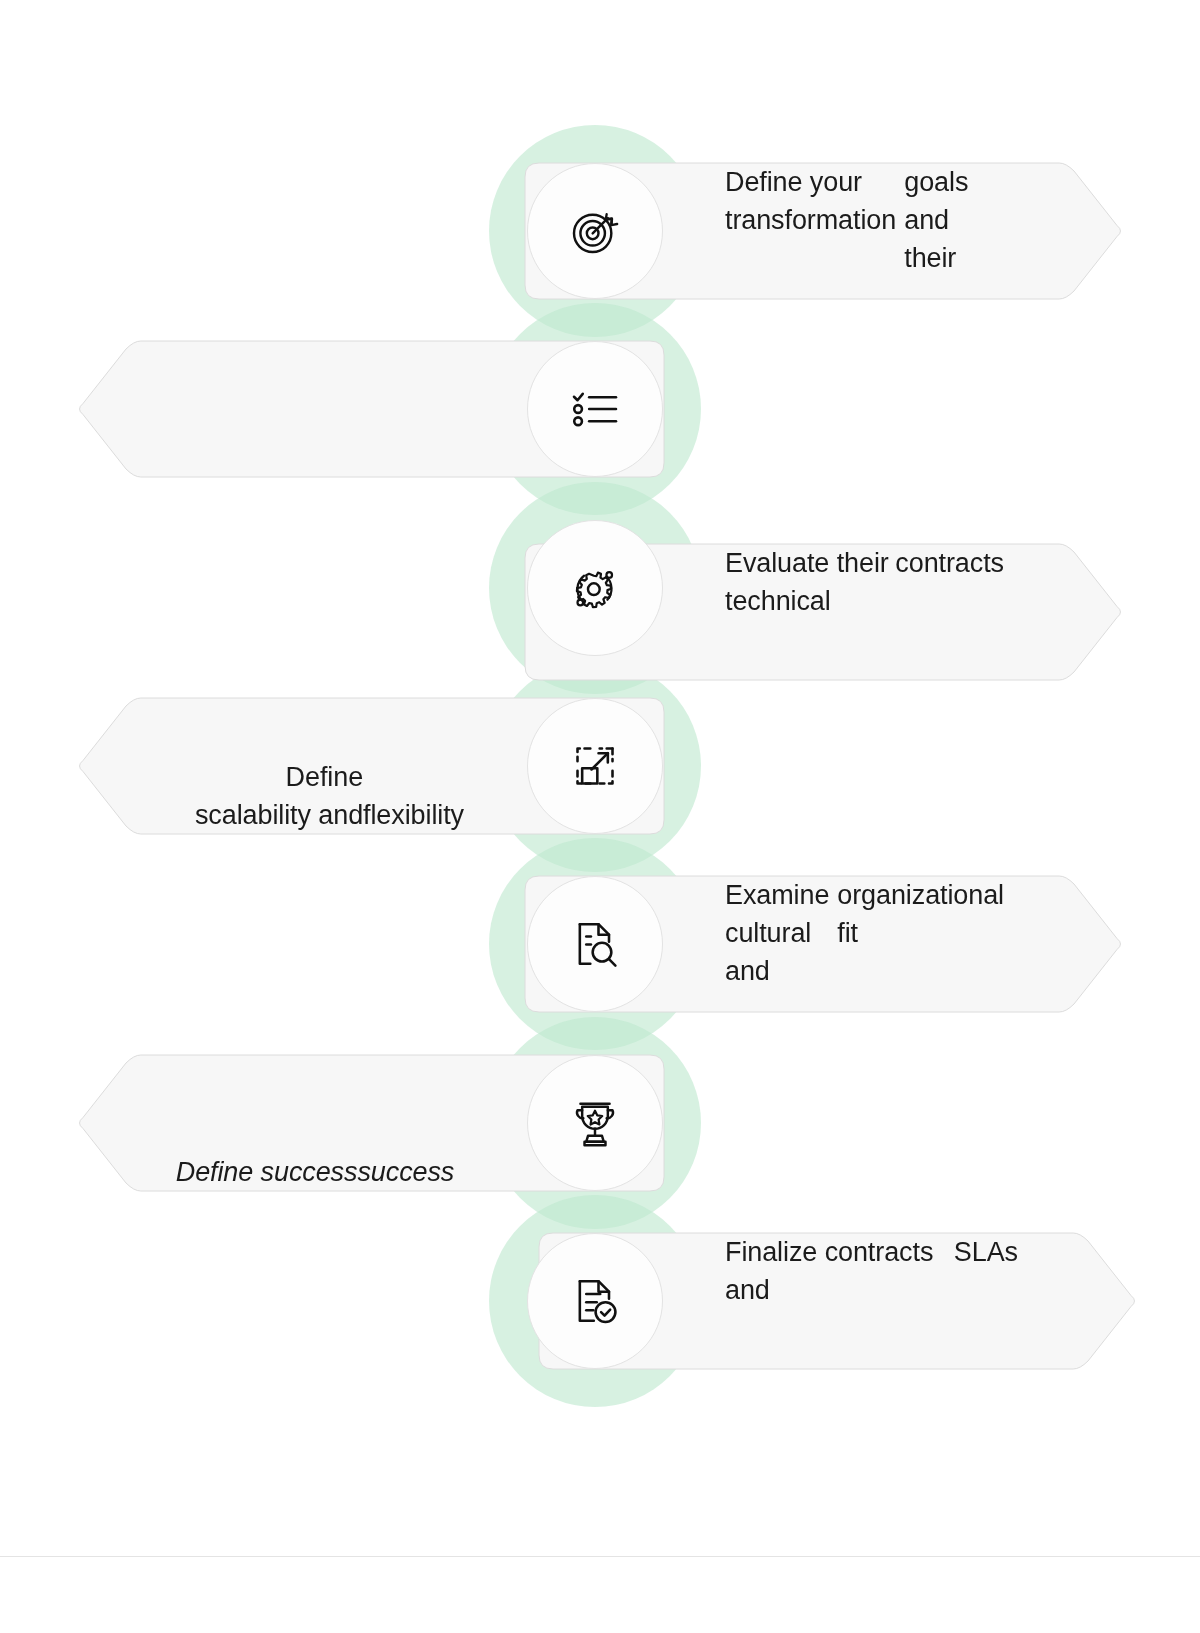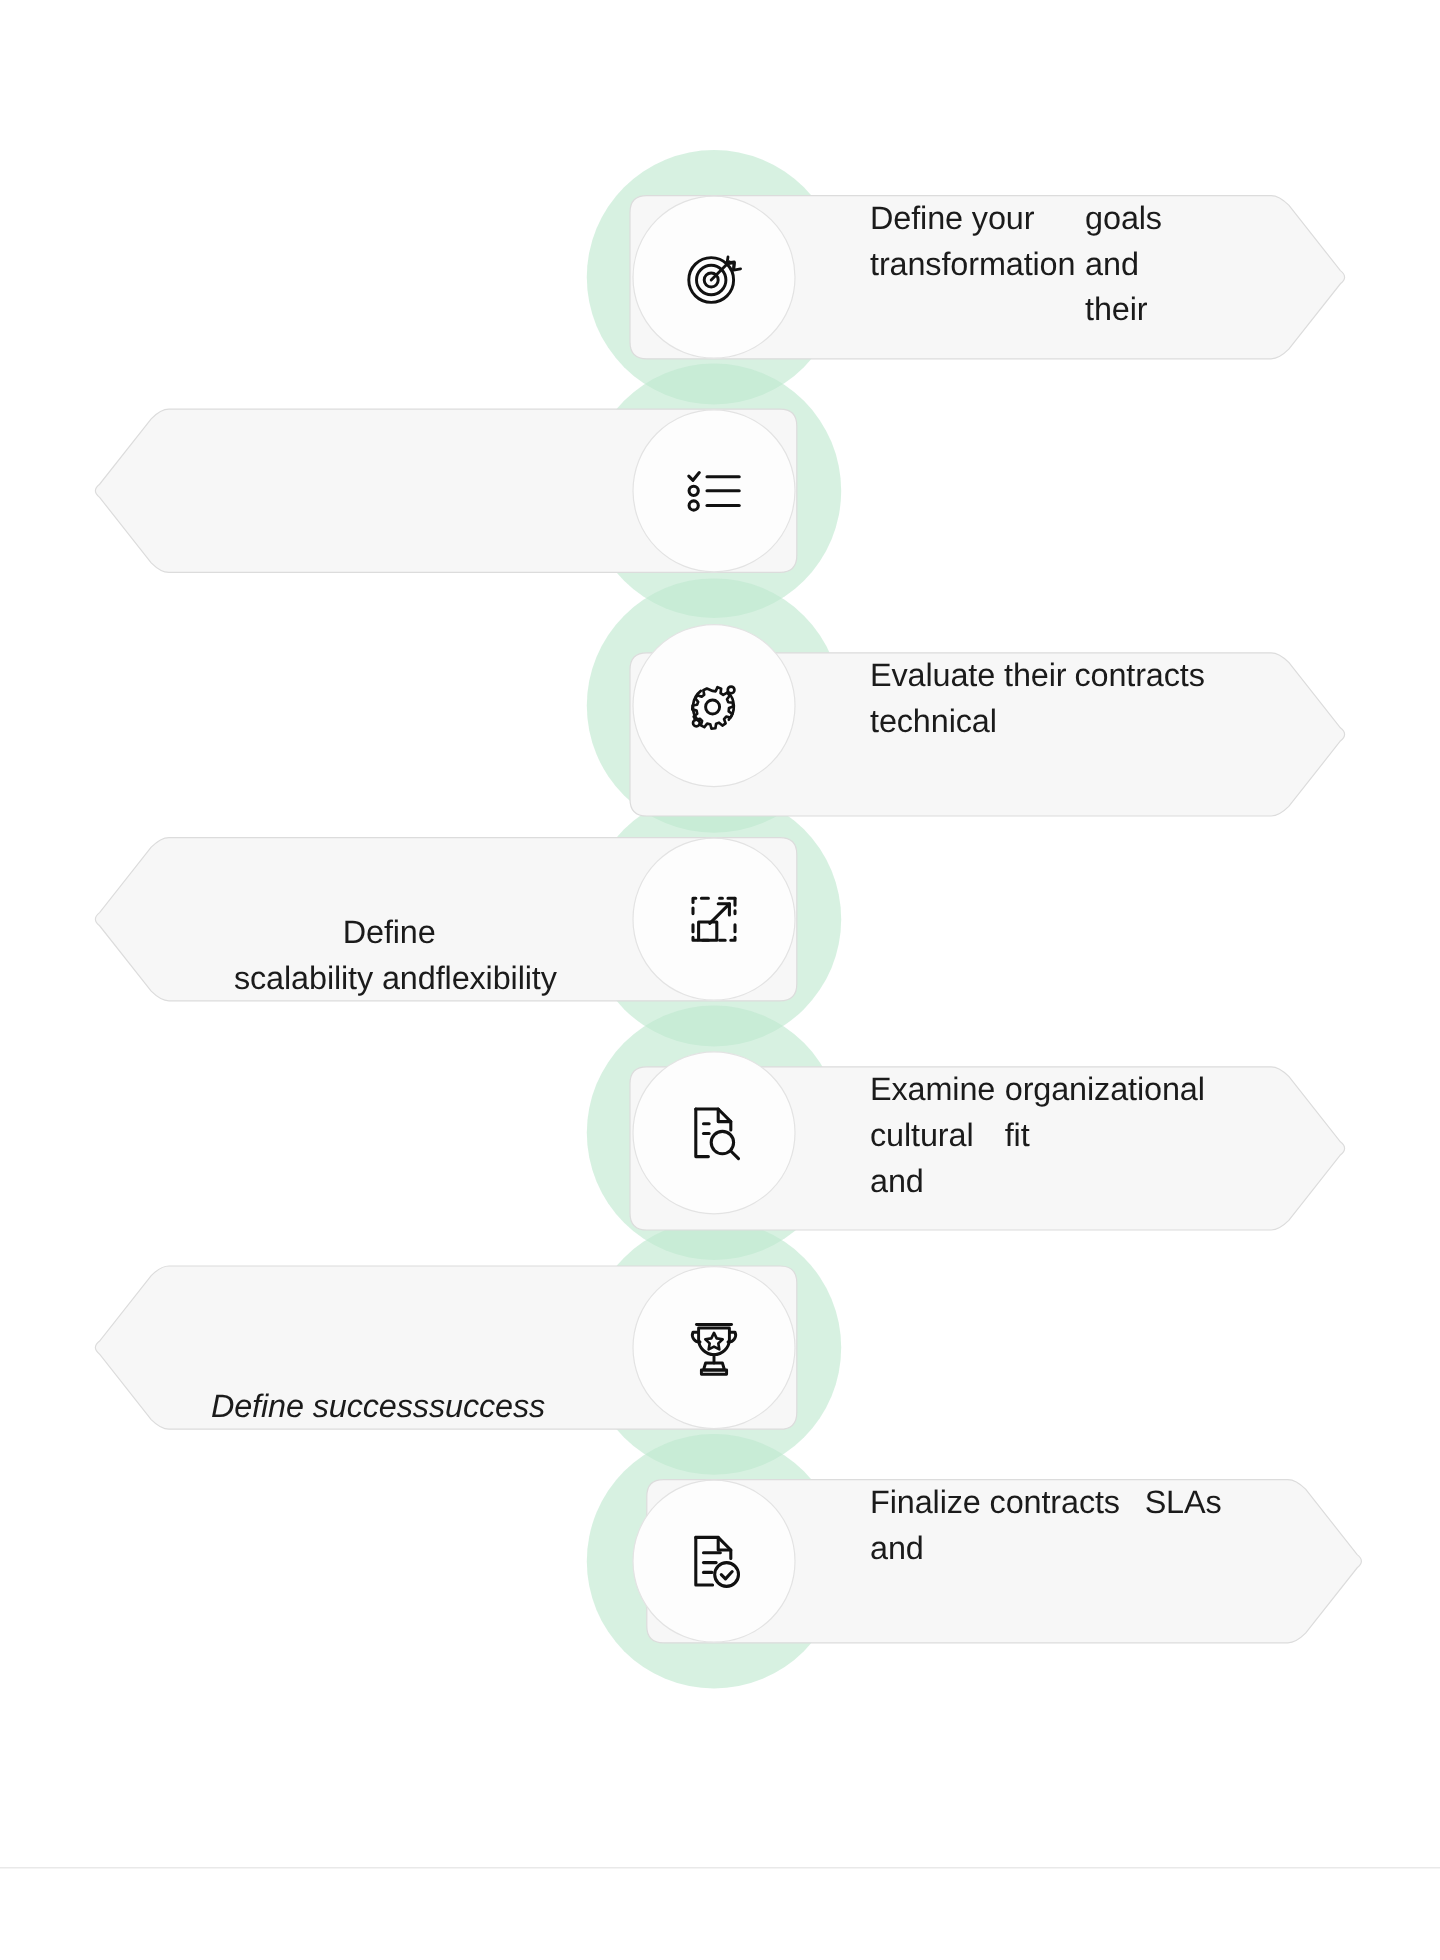--- a/index.html
+++ b/index.html
@@ -162,21 +162,21 @@
           <path d="M 14 0 H 534.2 Q 541 0 549 8 L 592 62.5 Q 599 68 592 73.5 L 549 128 Q 541 136 534.2 136 H 14 Q 0 136 0 122 V 14 Q 0 0 14 0 Z" fill="#f7f7f7" stroke="#dcdcdc" stroke-width="1"></path>
         </svg>
         <div class="label"><span>Evaluate their technical</span><span>contracts</span></div>
       </div>
       <div class="band left" style="left: 76px; top: 697.9px; width: 588px;">
         <svg viewBox="0 0 588 136" preserveAspectRatio="none">
           <path d="M 574 0 H 64.8 Q 58 0 50 8 L 7 62.5 Q 0 68 7 73.5 L 50 128 Q 58 136 64.8 136 H 574 Q 588 136 588 122 V 14 Q 588 0 574 0 Z" fill="#f7f7f7" stroke="#dcdcdc" stroke-width="1"></path>
         </svg>
         <div class="label"><span>Define scalability and</span><span>flexibility</span></div>
       </div>
-      <div class="band right" style="left: 525px; top: 876.2px; width: 599px; margin-top: 13px;">
+      <div class="band right" style="left: 525px; top: 876.2px; width: 599px;">
         <svg viewBox="0 0 599 136" preserveAspectRatio="none">
           <path d="M 14 0 H 534.2 Q 541 0 549 8 L 592 62.5 Q 599 68 592 73.5 L 549 128 Q 541 136 534.2 136 H 14 Q 0 136 0 122 V 14 Q 0 0 14 0 Z" fill="#f7f7f7" stroke="#dcdcdc" stroke-width="1"></path>
         </svg>
         <div class="label"><span>Examine cultural and</span><span>organizational fit</span></div>
       </div>
       <div class="band left" style="left: 76px; top: 1054.5px; width: 588px; font-style: italic;">
         <svg viewBox="0 0 588 136" preserveAspectRatio="none">
           <path d="M 574 0 H 64.8 Q 58 0 50 8 L 7 62.5 Q 0 68 7 73.5 L 50 128 Q 58 136 64.8 136 H 574 Q 588 136 588 122 V 14 Q 588 0 574 0 Z" fill="#f7f7f7" stroke="#dcdcdc" stroke-width="1"></path>
         </svg>
         <div class="label"><span>Define success</span><span>success</span></div>

